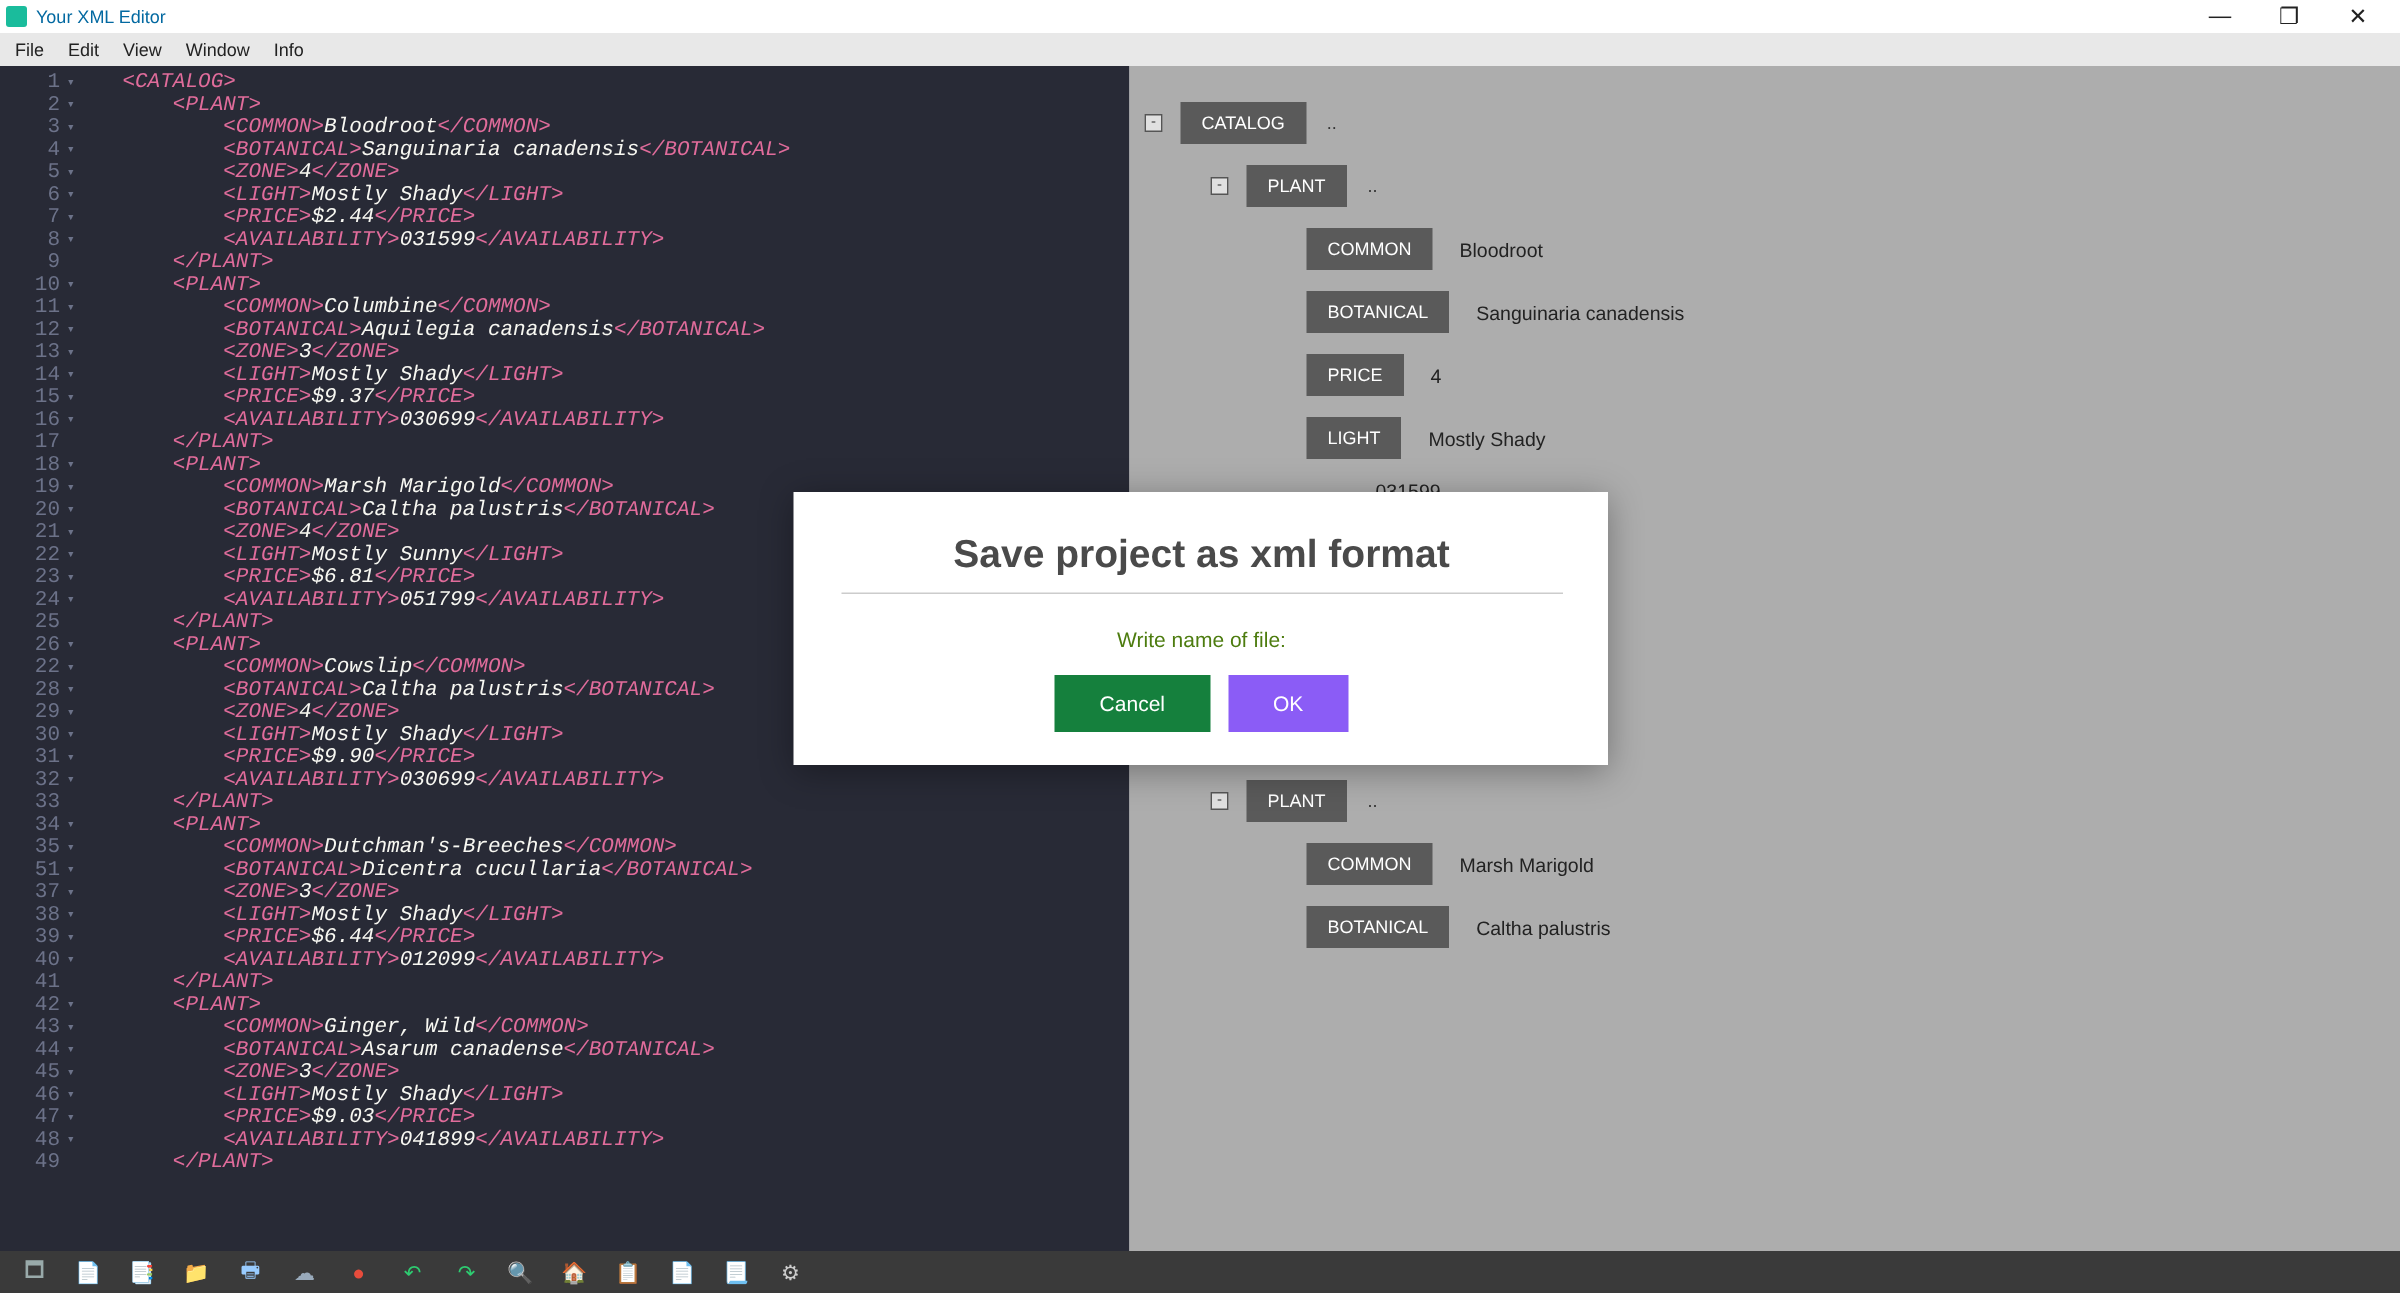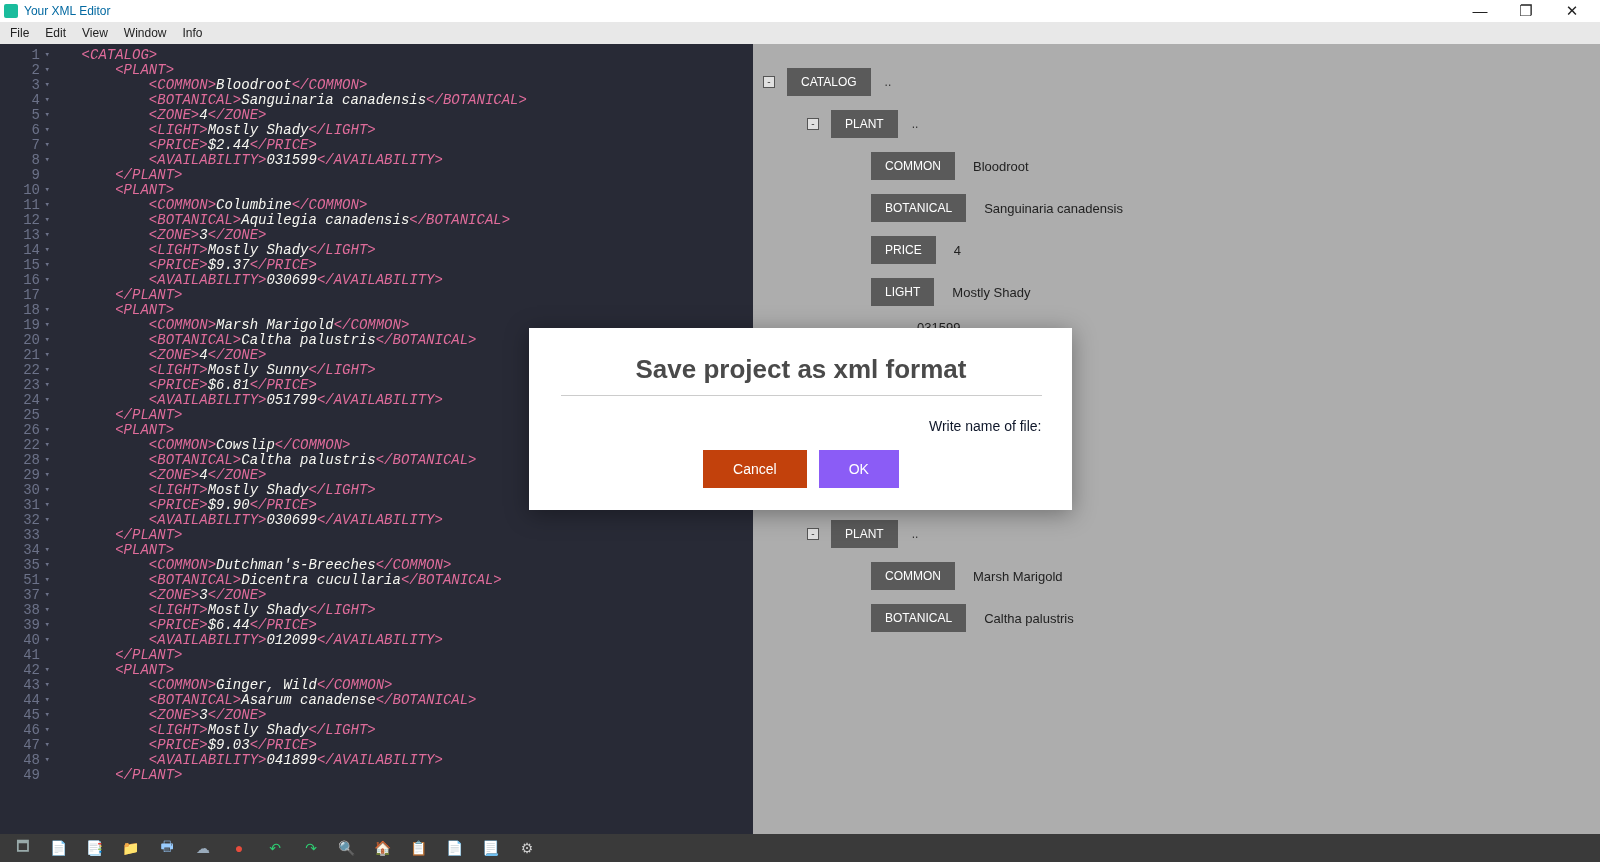--- a/index.html
+++ b/index.html
@@ -138,38 +138,38 @@
   top: -12px;
 }
 .modal h2 {
   font-size: 26px;
   font-weight: 700;
   color: #4a4a4a;
   border-bottom: 1px solid #ccc;
   padding-bottom: 10px;
   margin-bottom: 22px;
 }
-.modal-label { font-size: 14px; color: #0f172a; margin-bottom: 16px; text-align: right; }
+.modal-label { font-size: 14px; color: #4d7c0f; margin-bottom: 16px; }
 .modal input {
   width: 100%;
   padding: 10px 12px;
   font-size: 15px;
   border: 1px solid #8cd3e8;
   color: #333;
   outline: none;
   margin-bottom: 36px;
 }
 .modal-buttons { display: flex; justify-content: center; gap: 12px; }
 .btn {
   padding: 11px 30px;
   font-size: 14px;
   border: none;
   cursor: pointer;
 }
-.btn-cancel { background: #c2410c; color: #fff; }
+.btn-cancel { background: #15803d; color: #fff; }
 .btn-ok { background: #8b5cf6; color: #fff; }
 </style>
 </head>
 <body>
 
 <div class="titlebar">
   <div class="app-icon"></div>
   <div class="title">Your XML Editor</div>
   <div class="win-controls">
     <span>—</span>

